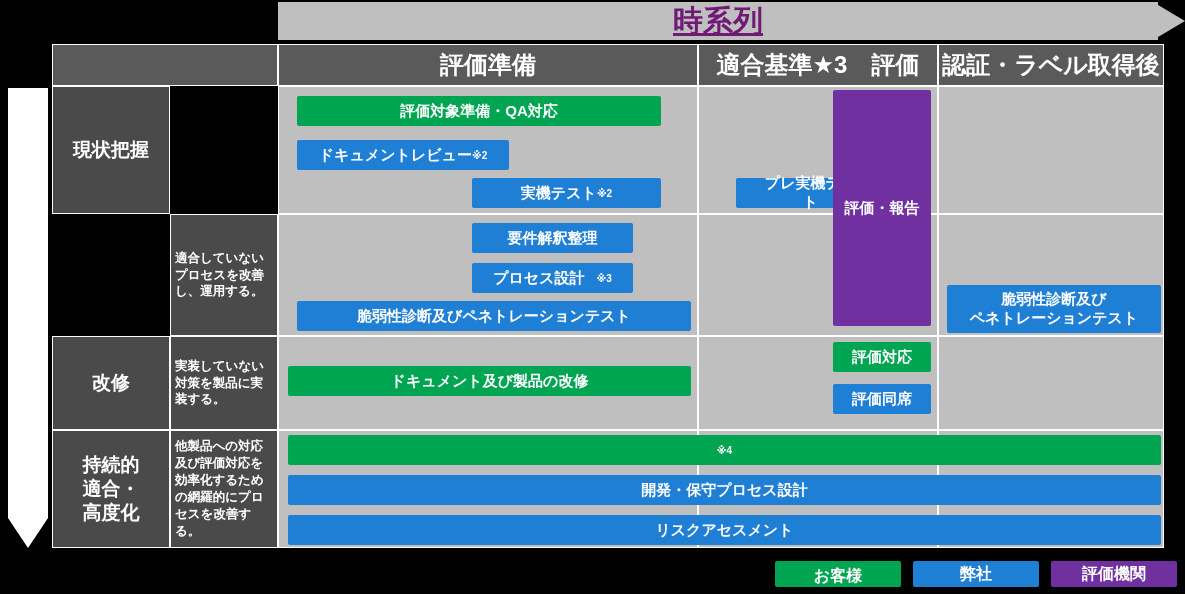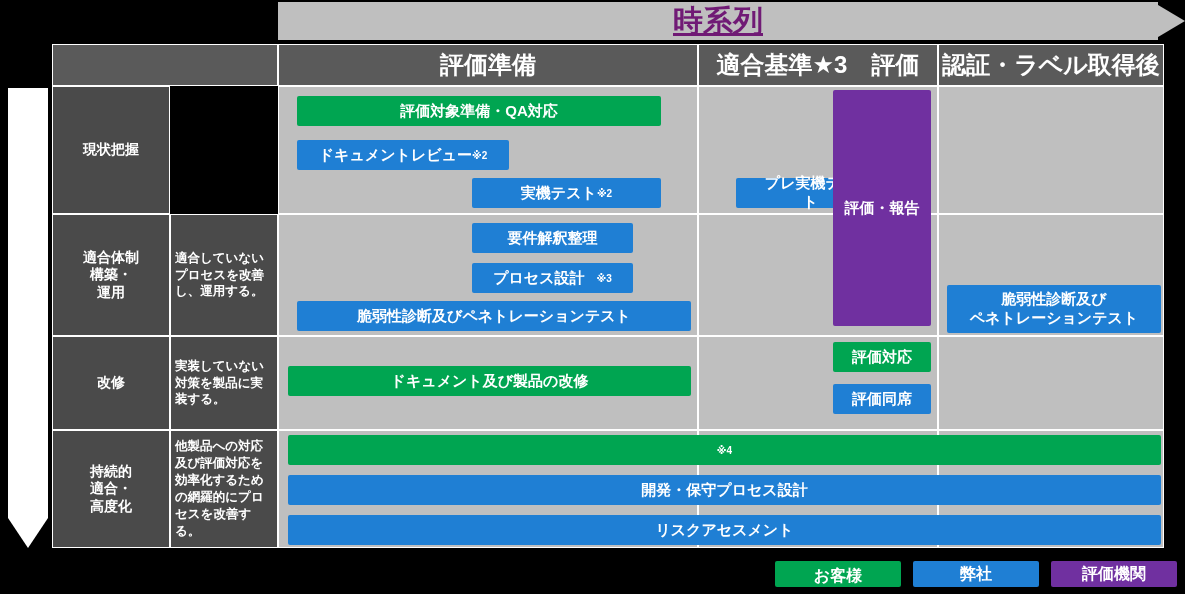--- a/index.html
+++ b/index.html
@@ -1,21 +1,21 @@
 <!DOCTYPE html>
 <html><head>
 <meta charset="utf-8">
 <style>
   html,body{margin:0;padding:0;background:#000;}
   body{width:1185px;height:594px;font-family:"Liberation Sans","DejaVu Sans",sans-serif;color:#fff;}
   #root{position:relative;width:1185px;height:594px;background:#000;overflow:hidden;}
   .abs{position:absolute;box-sizing:border-box;}
   .ctr{display:flex;align-items:center;justify-content:center;text-align:center;}
   .hdr{background:#5a5a5a;color:#fff;font-weight:bold;font-size:24px;border:1px solid #fff;}
-  .phase-cell{background:#4a4a4a;color:#fff;font-weight:bold;font-size:14px;border:1px solid #fff;}
+  .phase-cell{background:#4a4a4a;color:#fff;font-weight:bold;font-size:19px;border:1px solid #fff;}
   .desc-cell{background:#4a4a4a;color:#fff;font-weight:bold;font-size:12.5px;border:1px solid #fff;
              display:flex;align-items:center;justify-content:flex-start;text-align:left;padding:0 4px;line-height:1.35;}
   .grid-cell{background:#bfbfbf;border:1px solid #fff;}
   .bar{border-radius:2px;font-weight:bold;font-size:15px;color:#fff;}
   .bar.green{background:#00a551;}
   .bar.blue{background:#1f7fd4;}
   .bar.purple{background:#7030a0;}
   .sup{font-size:10px;vertical-align:super;}
   .timeline{background:#bfbfbf;color:#701a75;font-weight:bold;font-size:30px;text-decoration:underline;}
   .tl-wrap{position:absolute;left:278px;top:2px;width:907px;height:38px;}
@@ -49,23 +49,20 @@
   <div class="abs hdr ctr" style="left:52px;top:44px;width:226px;height:42px;"></div>
   <div class="abs hdr ctr" style="left:278px;top:44px;width:420px;height:42px;">評価準備</div>
   <div class="abs hdr ctr" style="left:698px;top:44px;width:240px;height:42px;">適合基準★3　評価</div>
   <div class="abs hdr ctr" style="left:938px;top:44px;width:226px;height:42px;">認証・ラベル取得後</div>
 
   <div class="abs phase-cell ctr" style="left: 52px; top: 86px; width: 118px; height: 128px; white-space: pre-line; line-height: 1.25;">現状把握</div>
   <div class="abs grid-cell" style="left:278px;top:86px;width:420px;height:128px;"></div>
   <div class="abs grid-cell" style="left:698px;top:86px;width:240px;height:128px;"></div>
   <div class="abs grid-cell" style="left:938px;top:86px;width:226px;height:128px;"></div>
 
-  <div class="abs phase-cell ctr" style="left: 52px; top: 214px; width: 118px; height: 122px; white-space: pre-line; line-height: 1.25;">適合体制
-構築・
-運用</div>
   <div class="abs desc-cell" style="left:170px;top:214px;width:108px;height:122px;">適合していないプロセスを改善し、運用する。</div>
   <div class="abs grid-cell" style="left:278px;top:214px;width:420px;height:122px;"></div>
   <div class="abs grid-cell" style="left:698px;top:214px;width:240px;height:122px;"></div>
   <div class="abs grid-cell" style="left:938px;top:214px;width:226px;height:122px;"></div>
 
   <div class="abs phase-cell ctr" style="left: 52px; top: 336px; width: 118px; height: 94px; white-space: pre-line; line-height: 1.25;">改修</div>
   <div class="abs desc-cell" style="left:170px;top:336px;width:108px;height:94px;">実装していない対策を製品に実装する。</div>
   <div class="abs grid-cell" style="left:278px;top:336px;width:420px;height:94px;"></div>
   <div class="abs grid-cell" style="left:698px;top:336px;width:240px;height:94px;"></div>
   <div class="abs grid-cell" style="left:938px;top:336px;width:226px;height:94px;"></div>

